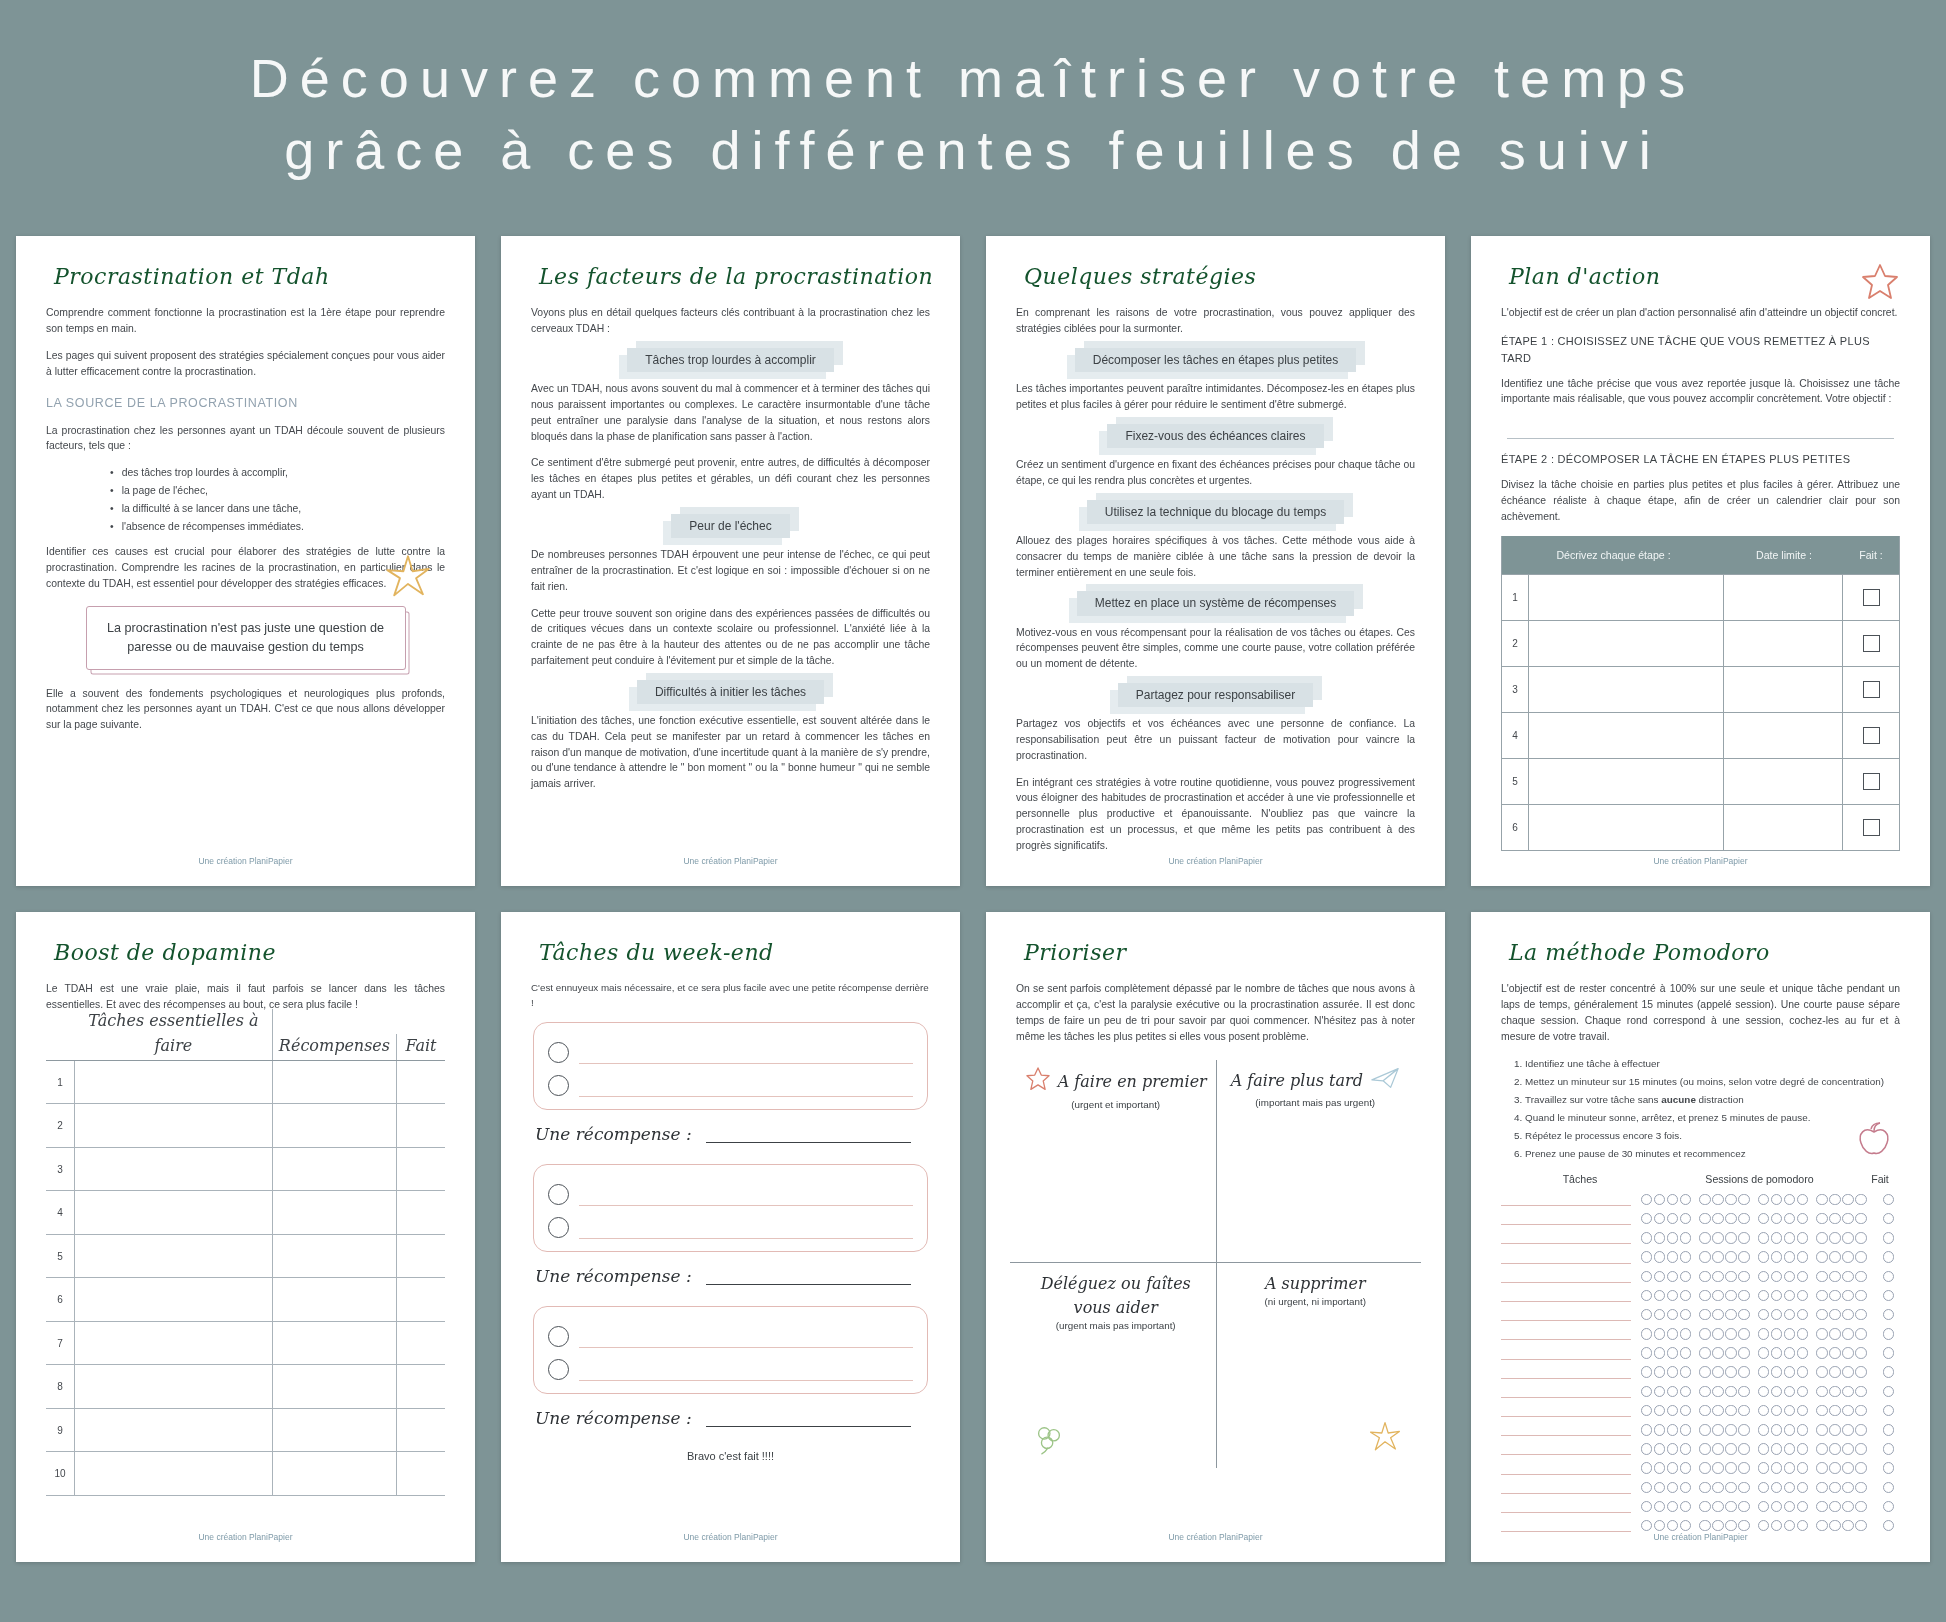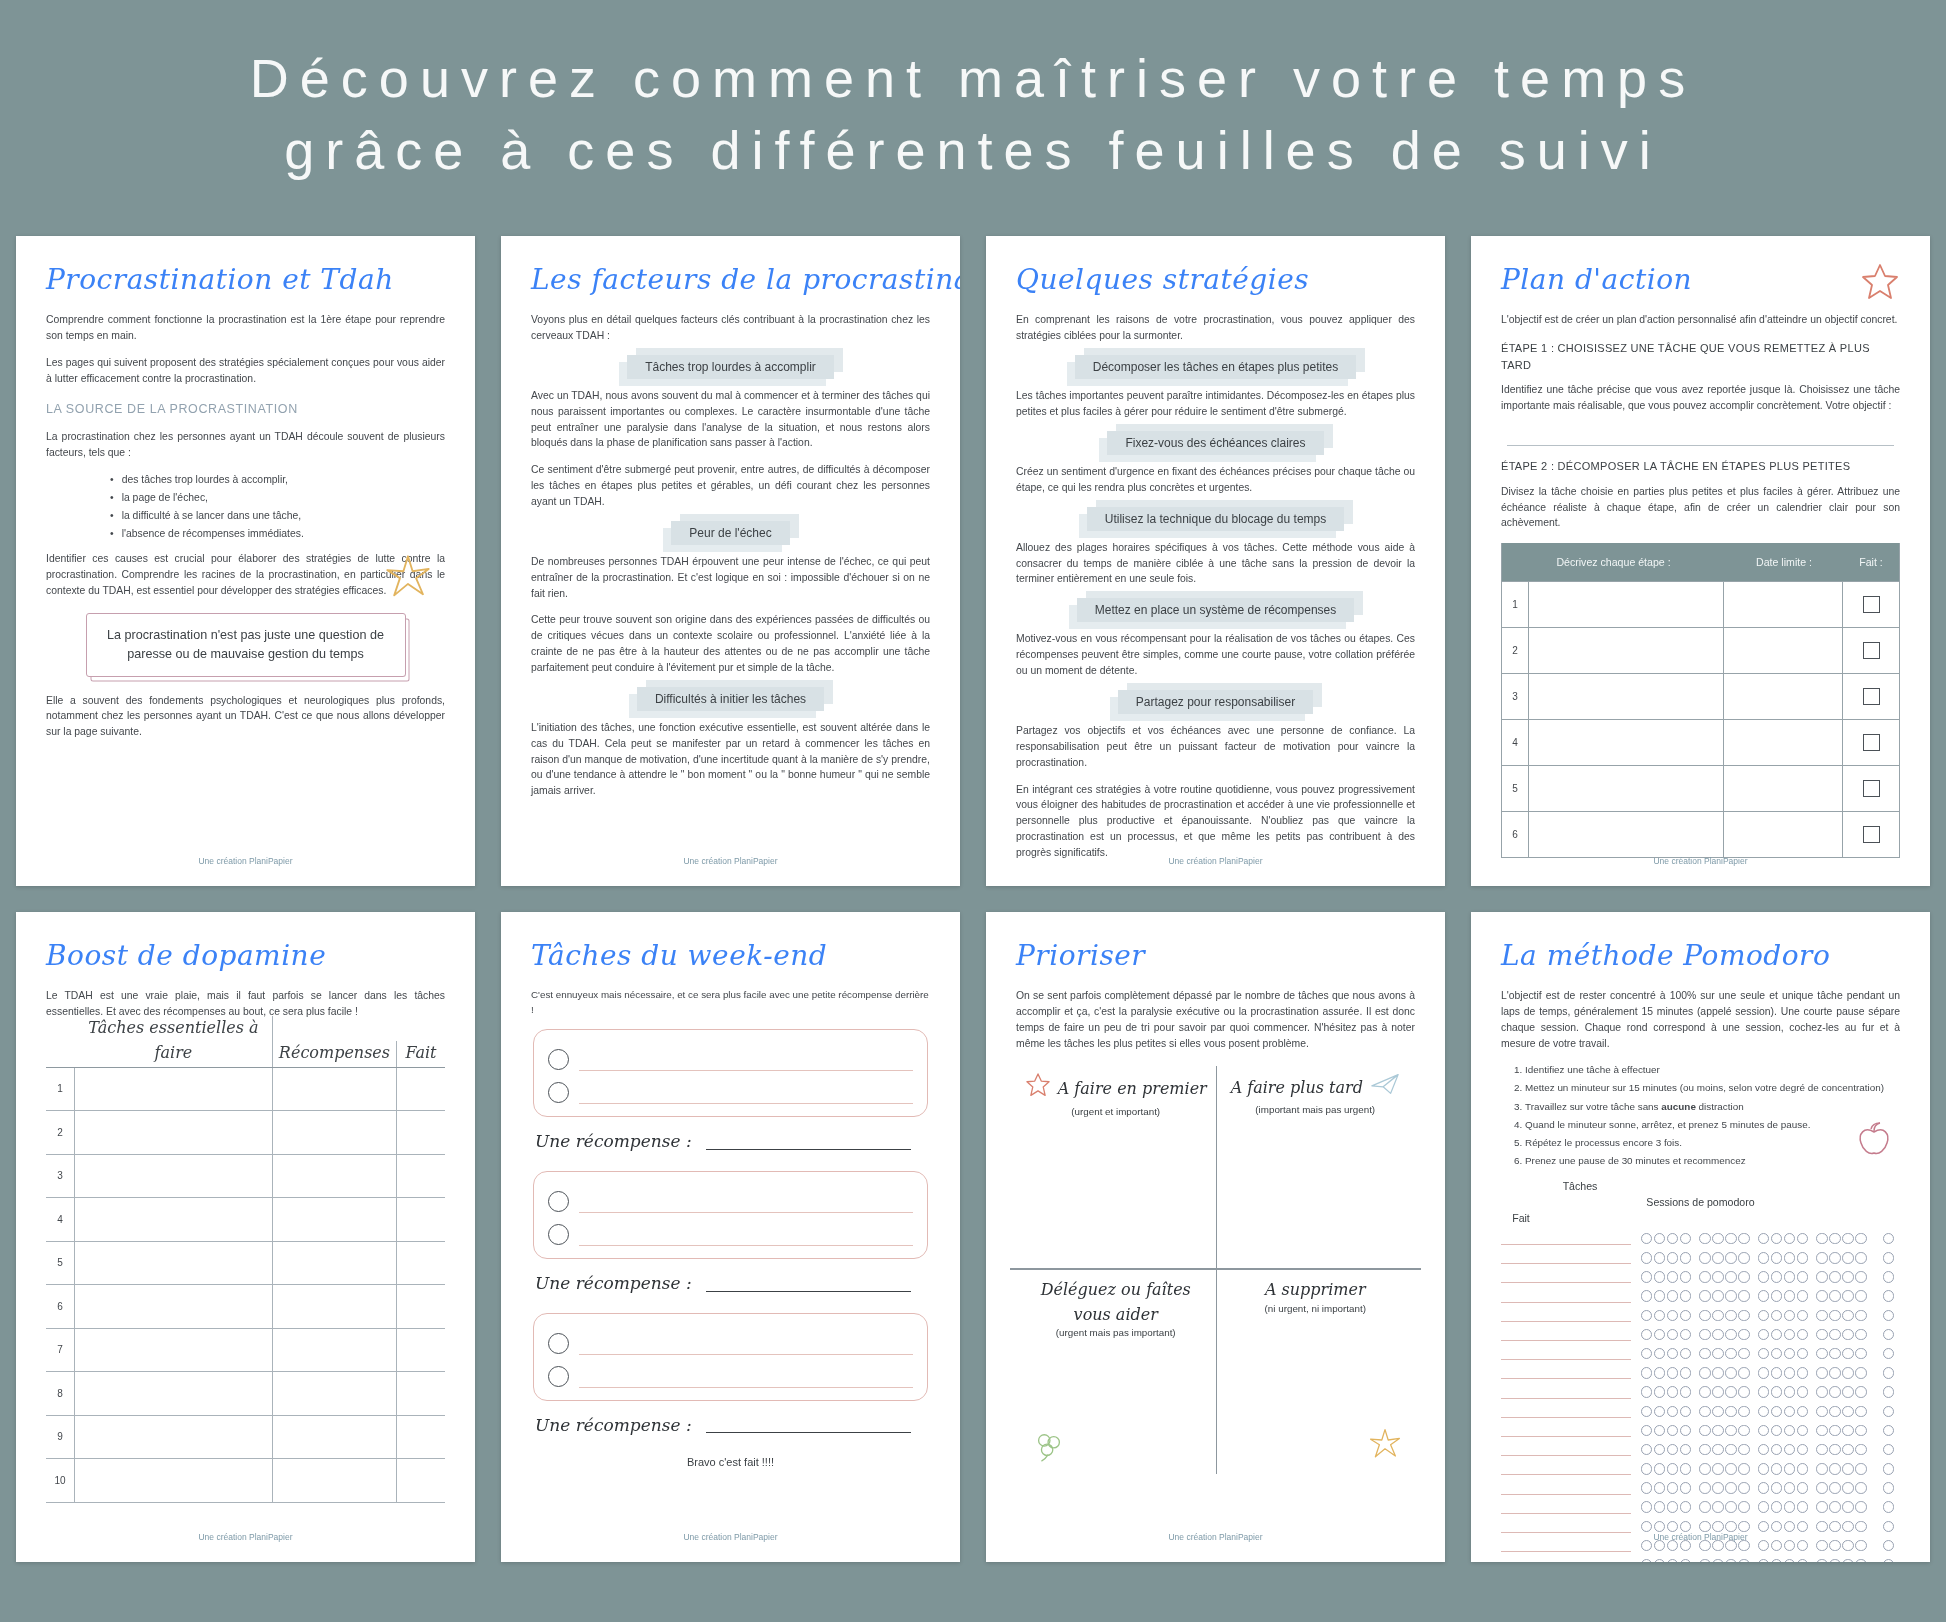--- a/index.html
+++ b/index.html
@@ -13,21 +13,21 @@
   .banner{padding-top:42px;text-align:center;color:#f6f8f8;
     font-size:54px;letter-spacing:11px;line-height:1.34;font-weight:300;}
   .banner div{white-space:nowrap;}
   
   .grid{position:absolute;left:16px;right:16px;top:236px;height:1326px;
     display:grid;grid-template-columns:repeat(4,1fr);grid-template-rows:1fr 1fr;gap:26px;}
   .sheet{background:#ffffff;position:relative;padding:24px 30px 46px;box-sizing:border-box;
     font-size:10.4px;line-height:1.52;overflow:hidden;box-shadow:0 1px 4px rgba(0,0,0,.18);}
   .script{font-family:"DejaVu Serif",serif;font-style:italic;}
   .sheet-title{font-family:"DejaVu Serif",serif;font-style:italic;font-weight:400;
-    font-size:28px;color:#3b82f6;letter-spacing:.5px;margin:4px 0 16px;line-height:1.15;white-space:nowrap;}
+    font-size:22px;color:#14532d;letter-spacing:.5px;margin:4px 8px 16px;line-height:1.15;white-space:nowrap;}
   p{margin:0 0 11px;}
   .just{text-align:justify;}
   .caps-head{color:#92a2af;font-size:12.5px;letter-spacing:.6px;margin:14px 0 10px;}
   .credit{position:absolute;bottom:18px;left:0;right:0;text-align:center;font-size:8.5px;color:#7e9aa8;}
   
   .hl{display:block;width:fit-content;margin:9px auto;font-size:12px;color:#3c4145;
     padding:3px 18px;background:#d8e1e5;box-shadow:9px -7px 0 #e2e9ec,-8px 7px 0 #e5ecef;}
   
   .bullets{margin:2px 0 10px 64px;padding:0;list-style:none;}
   .bullets li{margin-bottom:2px;}
@@ -79,21 +79,21 @@
   .q-cell{position:absolute;width:50%;box-sizing:border-box;padding:0 6px;}
   .q1{top:10px;left:0;} .q2{top:10px;left:50%;}
   .q3{top:calc(50% + 10px);left:0;} .q4{top:calc(50% + 10px);left:50%;}
   .q-title{font-size:16px;color:#2e3236;text-align:center;display:flex;align-items:center;justify-content:center;gap:7px;}
   .q-sub{font-size:9.8px;text-align:center;margin-top:-1px;color:#3c4145;}
   .q-decor-left{position:absolute;bottom:6px;left:16px;}
   .q-decor-right{position:absolute;bottom:10px;right:14px;}
   
   .pom-list{margin:4px 0 6px 0;padding-left:24px;font-size:9.9px;}
   .pom-list li{margin-bottom:3px;}
-  .pom-head{display:flex;font-size:10.6px;margin-top:10px;margin-bottom:3px;color:#3c4145;flex-direction:column;}
+  .pom-head{display:flex;font-size:10.6px;margin-top:10px;margin-bottom:3px;color:#3c4145;}
   .ph-task{width:158px;text-align:center;}
   .ph-sess{flex:1;text-align:center;}
   .ph-fait{width:40px;text-align:center;}
   .pom-row{display:flex;align-items:center;height:19.2px;}
   .pr-line{width:148px;border-bottom:1px solid #ddb9b5;height:12px;margin-right:10px;}
   .pr-groups{flex:1;display:flex;gap:8px;justify-content:center;align-items:center;}
   .pr-group{display:flex;gap:1.5px;}
   .pr-circle,.pr-fait{width:11.5px;height:11.5px;border:1.2px solid #99a2b2;border-radius:50%;box-sizing:border-box;flex:0 0 auto;}
   .pr-fait{margin-left:16px;margin-right:6px;}
   .apple{position:absolute;right:36px;top:208px;}

